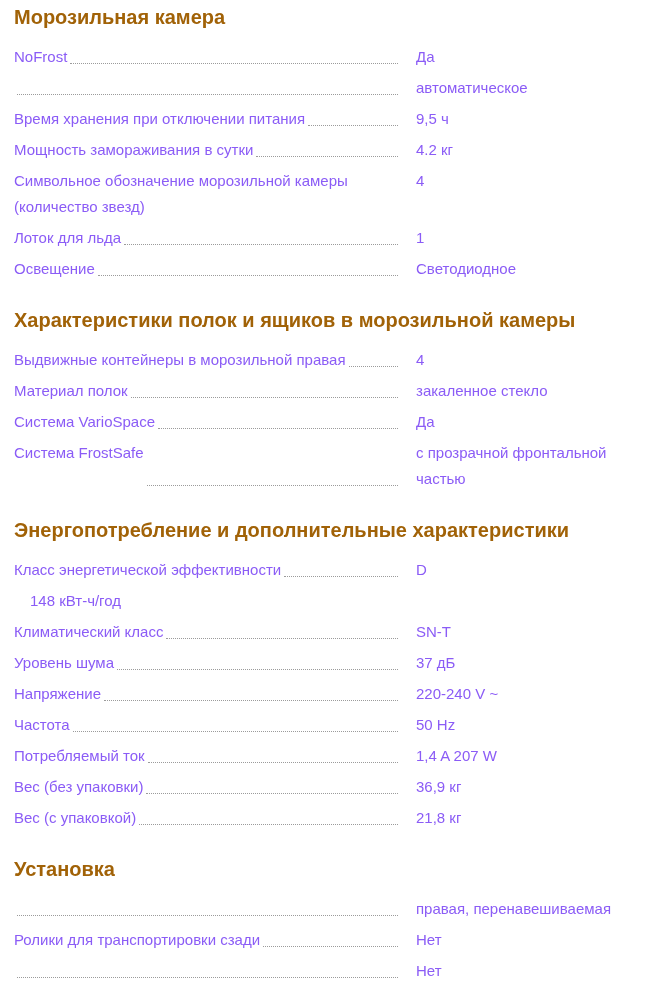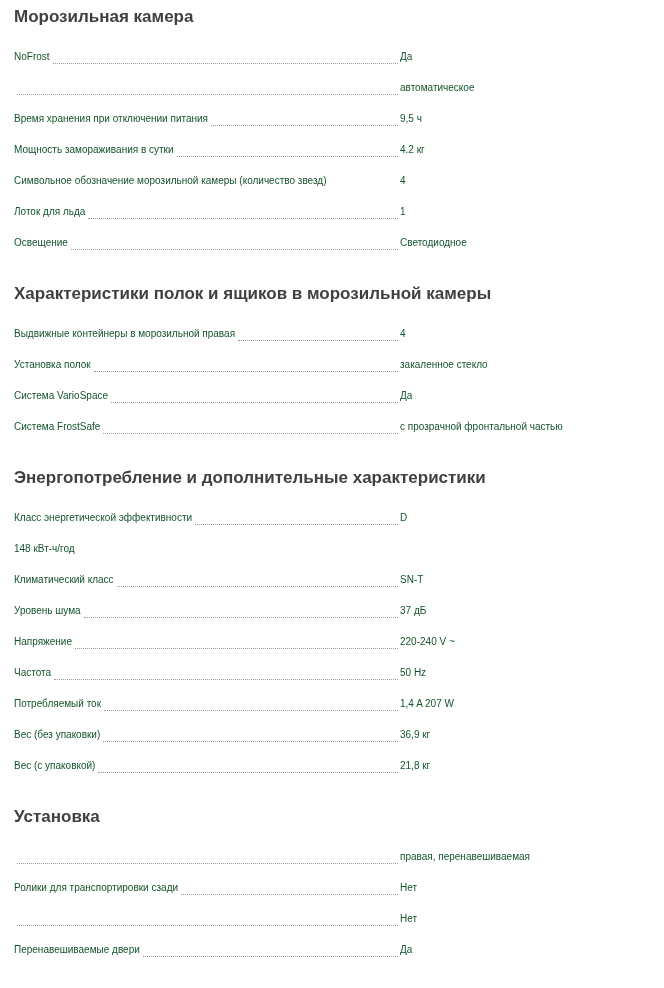--- a/index.html
+++ b/index.html
@@ -13,34 +13,34 @@
     overflow: hidden;
     font-family: "Liberation Sans", "DejaVu Sans", sans-serif;
     color: #333333;
   }
   .spec-page {
     padding: 5px 11px 0 14px;
     box-sizing: border-box;
   }
   .spec-section { display: block; }
   .section-title {
-    font-size: 17px;
+    font-size: 20px;
     line-height: 24px;
     font-weight: 700;
-    color: #404040;
+    color: #a16207;
     margin: 26px 0 15px 0;
   }
   .spec-section:first-child .section-title { margin-top: 0; }
   .spec-row {
     display: flex;
     align-items: stretch;
-    font-size: 10px;
+    font-size: 15px;
     line-height: 26px;
     margin-bottom: 5px;
-    color: #14532d;
+    color: #8b5cf6;
   }
   .spec-left {
     flex: 0 0 386px;
     max-width: 386px;
     display: flex;
     min-width: 0;
   }
   .spec-label {
     flex: 0 1 auto;
     min-width: 0;
@@ -48,20 +48,21 @@
   .spec-leader {
     flex: 1 1 10px;
     min-width: 10px;
     border-bottom: 1px dotted #9b9b9b;
     margin: 0 2px 6px 3px;
   }
   .spec-leader.no-dots { border-bottom: none; }
   .spec-value {
     flex: 1 1 auto;
     min-width: 0;
+    margin-left: 16px;
   }
 </style>
 </head>
 <body>
 
 <div class="spec-page">
 
   <section class="spec-section">
     <h2 class="section-title">Морозильная камера</h2>
 
@@ -127,21 +128,21 @@
     <div class="spec-row">
       <div class="spec-left">
         <span class="spec-label">Выдвижные контейнеры в морозильной правая</span>
         <span class="spec-leader"></span>
       </div>
       <div class="spec-value">4</div>
     </div>
 
     <div class="spec-row">
       <div class="spec-left">
-        <span class="spec-label">Установка полок</span>
+        <span class="spec-label">Материал полок</span>
         <span class="spec-leader"></span>
       </div>
       <div class="spec-value">закаленное стекло</div>
     </div>
 
     <div class="spec-row">
       <div class="spec-left">
         <span class="spec-label">Система VarioSpace</span>
         <span class="spec-leader"></span>
       </div>

